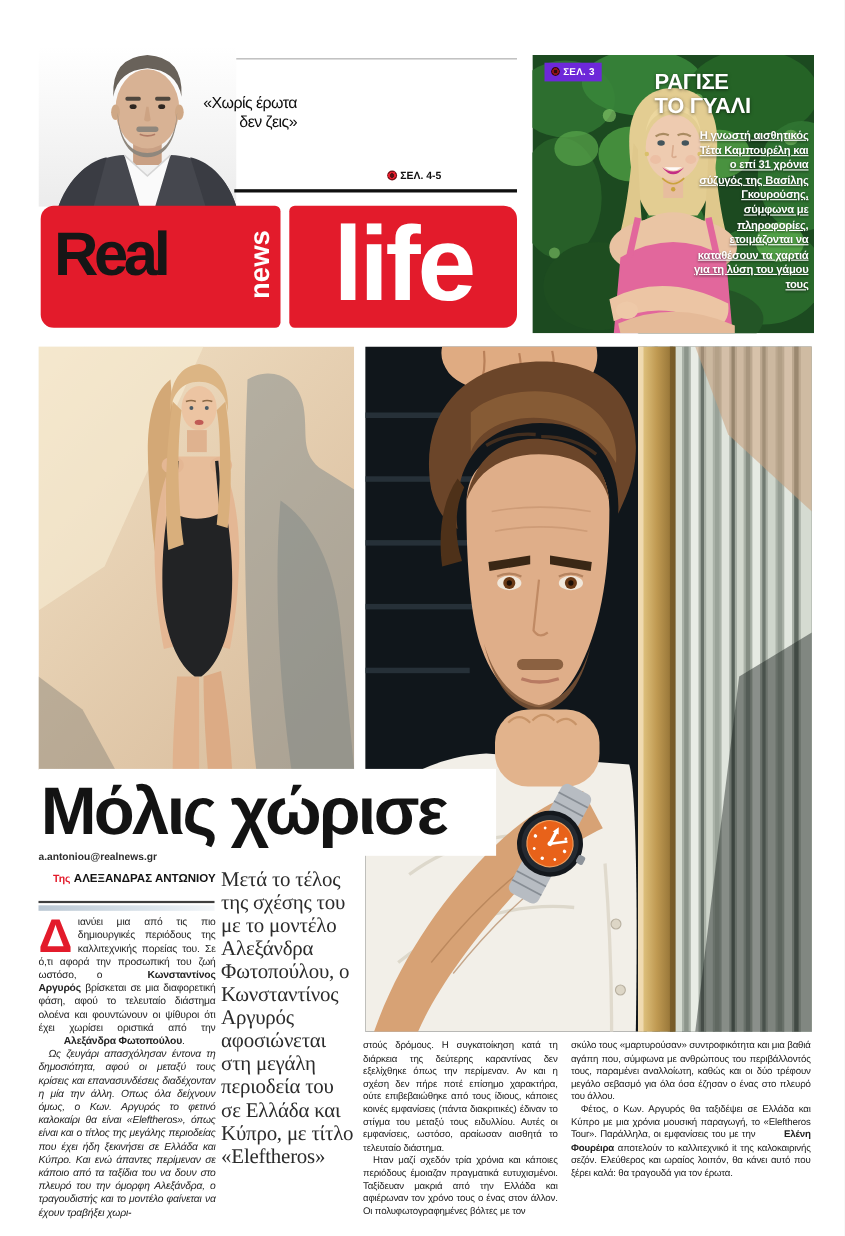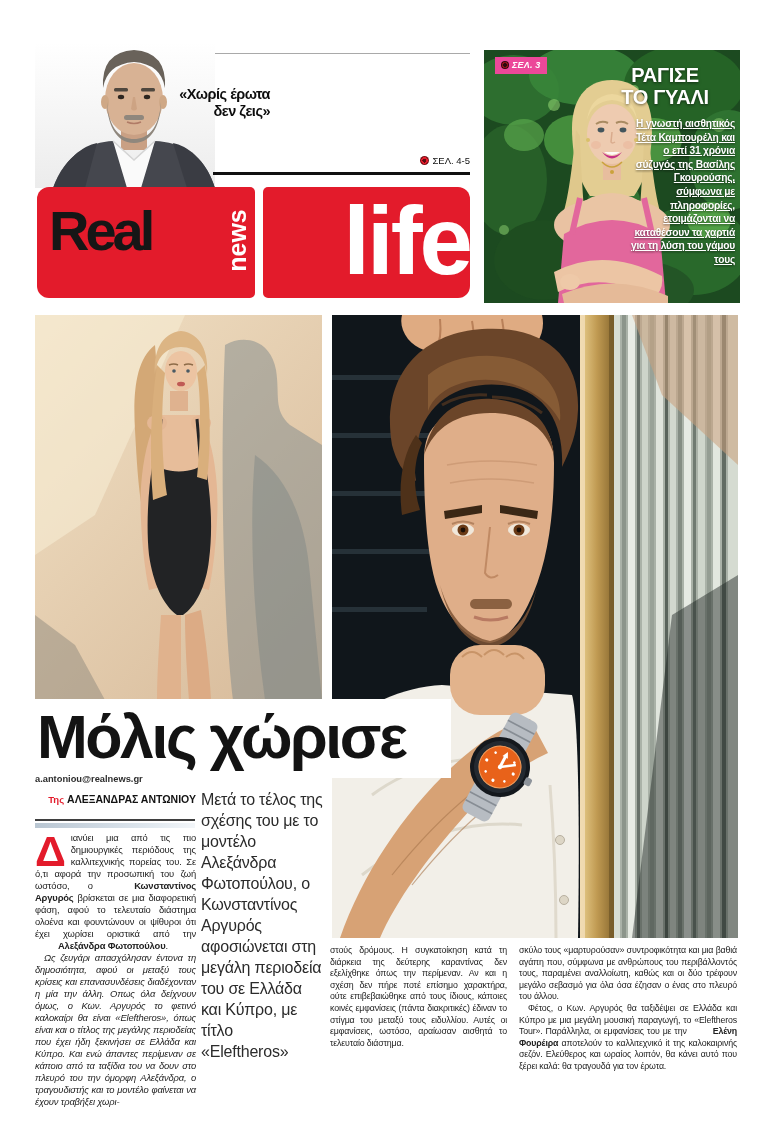--- a/index.html
+++ b/index.html
@@ -4,49 +4,49 @@
 <style>
   html,body{margin:0;padding:0;background:#e9e9e9;}
   *{box-sizing:border-box;}
   #page{position:relative;width:768px;height:1124px;margin:0 auto;background:#fff;overflow:hidden;
         font-family:"Liberation Sans",sans-serif;color:#1e1e1e;}
   .abs{position:absolute;}
 
   
   #tl-hairline{left:36px;top:53px;width:434px;height:1px;background:#a9a9a9;}
   #tl-photo{left:35px;top:42px;width:180px;height:146px;}
-  #tl-quote{left:166px;top:86px;width:104px;text-align:right;font-weight:bold;
+  #tl-quote{left:166px;top:86px;width:104px;text-align:right;font-weight:normal;
             font-size:14.5px;line-height:1.16;letter-spacing:-0.5px;color:#0d0d0d;}
   #tl-body{left:283px;top:82px;width:187px;font-size:9.8px;line-height:13.2px;
            letter-spacing:-0.25px;text-align:justify;color:#1c1c1c;}
-  #tl-pageref{left:283px;top:155px;width:187px;text-align:right;font-size:9.5px;
-              font-weight:normal;color:#111;}
+  #tl-pageref{left:283px;top:155px;width:187px;text-align:center;font-size:9.5px;
+              font-weight:bold;color:#111;}
   .target{display:inline-block;width:9px;height:9px;border-radius:50%;
           background:radial-gradient(circle at 50% 50%, #5a0d12 0 2px, #e31b2b 2px 3.5px, #7a1016 3.5px);
           vertical-align:-1px;margin-right:3px;}
   #tl-rule{left:213px;top:172px;width:257px;height:3px;background:#101010;}
 
   
   .redbox{background:#e31b2b;}
   #box-real{left:37px;top:187px;width:218px;height:111px;border-radius:12px 5px 5px 12px;}
   #real-word{left:49px;top:203px;font-size:56px;font-weight:bold;letter-spacing:-4px;
              color:#161616;line-height:1;}
   #news-word{left:205px;top:226px;width:64px;text-align:center;transform:rotate(-90deg);
              font-size:25px;font-weight:bold;color:#fff;letter-spacing:0;}
   #box-life{left:263px;top:187px;width:207px;height:111px;border-radius:5px 12px 12px 5px;}
-  #life-word{left:263px;top:192px;width:207px;text-align:right;font-size:96px;
+  #life-word{left:263px;top:192px;width:207px;text-align:center;font-size:96px;
              font-weight:bold;letter-spacing:-3px;color:#fff;line-height:1.02;}
 
   
   #tr-photo{left:484px;top:50px;width:256px;height:253px;}
-  #tr-badge{left:495px;top:57px;height:17px;background:#ec4899;color:#fff;font-size:9px;
-            font-weight:bold;line-height:17px;padding:0 6px;letter-spacing:0.2px;font-style:italic;}
+  #tr-badge{left:495px;top:57px;height:17px;background:#6d28d9;color:#fff;font-size:9px;
+            font-weight:bold;line-height:17px;padding:0 6px;letter-spacing:0.2px;}
   #tr-badge .target{width:8px;height:8px;
           background:radial-gradient(circle at 50% 50%, #2d0a0c 0 1.6px, #8e1118 1.6px 3px, #30090b 3px);}
-  #tr-headline{left:595px;top:64px;width:140px;text-align:center;color:#fff;font-weight:bold;
+  #tr-headline{left:595px;top:64px;width:140px;text-align:left;color:#fff;font-weight:bold;
                font-size:20px;line-height:1.12;letter-spacing:-0.3px;
                text-shadow:0 1px 3px rgba(0,0,0,.55);}
   #tr-body{left:628px;top:117px;width:107px;text-align:right;color:#fff;font-weight:bold;
            font-size:10.2px;line-height:13.6px;letter-spacing:-0.2px;
            text-shadow:0 1px 2px rgba(0,0,0,.6);text-decoration:underline;}
 
   
   #photo-model{left:35px;top:315px;width:287px;height:385px;}
   #photo-singer{left:332px;top:315px;width:406px;height:623px;}
 
@@ -63,22 +63,22 @@
   #byline-grad{left:35px;top:823px;width:160px;height:5px;
                background:linear-gradient(90deg,#b9c6d2,#dfe7ee 70%,#f3f6f9);}
 
   
   .bodytext{font-size:9.4px;line-height:12.0px;letter-spacing:-0.15px;text-align:justify;color:#222;}
   .bodytext p{margin:0;}
   .bodytext p + p{text-indent:9px;font-style:italic;}
   #col1{left:35px;top:832px;width:161px;}
   .dropcap{float:left;font-size:43px;line-height:34px;font-weight:bold;color:#e31b2b;
            padding:2px 5px 0 0;}
-  #deck{left:201px;top:789px;width:122px;font-family:Liberation Sans, sans-serif;
-        font-size:16px;line-height:21px;color:#2b2b2b;letter-spacing:-0.2px;}
+  #deck{left:201px;top:789px;width:122px;font-family:Liberation Serif, serif;
+        font-size:19px;line-height:21px;color:#2b2b2b;letter-spacing:-0.2px;}
   .smalltext{font-size:8.8px;line-height:11.6px;letter-spacing:-0.15px;text-align:justify;color:#222;}
   .smalltext p{margin:0;}
   .smalltext p + p{text-indent:9px;}
   #colA{left:330px;top:945px;width:177px;}
   #colB{left:519px;top:945px;width:218px;}
   b{font-weight:bold;padding-left:23px;}
 </style>
 </head>
 <body>
 
@@ -342,20 +342,21 @@
 
   <div class="abs bodytext" id="col1">
     <p><span class="dropcap">Δ</span><span>ιανύει μια από τις πιο δημιουργικές περιόδους της καλλιτεχνικής πορείας του. Σε ό,τι αφορά την προσωπική του ζωή ωστόσο, ο </span><b>Κωνσταντίνος Αργυρός</b><span> βρίσκεται σε μια διαφορετική φάση, αφού το τελευταίο διάστημα ολοένα και φουντώνουν οι ψίθυροι ότι έχει χωρίσει οριστικά από την </span><b>Αλεξάνδρα Φωτοπούλου</b><span>.</span></p>
     <p>Ως ζευγάρι απασχόλησαν έντονα τη δημοσιότητα, αφού οι μεταξύ τους κρίσεις και επανασυνδέσεις διαδέχονταν η μία την άλλη. Οπως όλα δείχνουν όμως, ο Κων. Αργυρός το φετινό καλοκαίρι θα είναι «Eleftheros», όπως είναι και ο τίτλος της μεγάλης περιοδείας που έχει ήδη ξεκινήσει σε Ελλάδα και Κύπρο. Και ενώ άπαντες περίμεναν σε κάποιο από τα ταξίδια του να δουν στο πλευρό του την όμορφη Αλεξάνδρα, ο τραγουδιστής και το μοντέλο φαίνεται να έχουν τραβήξει χωρι-</p>
   </div>
 
   <div class="abs" id="deck">Μετά το τέλος της σχέσης του με το μοντέλο Αλεξάνδρα Φωτοπούλου, ο Κωνσταντίνος Αργυρός αφοσιώνεται στη μεγάλη περιοδεία του σε Ελλάδα και Κύπρο, με τίτλο «Eleftheros»</div>
 
   <div class="abs smalltext" id="colA">
     <p>στούς δρόμους. Η συγκατοίκηση κατά τη διάρκεια της δεύτερης καραντίνας δεν εξελίχθηκε όπως την περίμεναν. Αν και η σχέση δεν πήρε ποτέ επίσημο χαρακτήρα, ούτε επιβεβαιώθηκε από τους ίδιους, κάποιες κοινές εμφανίσεις (πάντα διακριτικές) έδιναν το στίγμα του μεταξύ τους ειδυλλίου. Αυτές οι εμφανίσεις, ωστόσο, αραίωσαν αισθητά το τελευταίο διάστημα.</p>
+    <p>Ηταν μαζί σχεδόν τρία χρόνια και κάποιες περιόδους έμοιαζαν πραγματικά ευτυχισμένοι. Ταξίδευαν μακριά από την Ελλάδα και αφιέρωναν τον χρόνο τους ο ένας στον άλλον. Οι πολυφωτογραφημένες βόλτες με τον</p>
   </div>
 
   <div class="abs smalltext" id="colB">
     <p>σκύλο τους «μαρτυρούσαν» συντροφικότητα και μια βαθιά αγάπη που, σύμφωνα με ανθρώπους του περιβάλλοντός τους, παραμένει αναλλοίωτη, καθώς και οι δύο τρέφουν μεγάλο σεβασμό για όλα όσα έζησαν ο ένας στο πλευρό του άλλου.</p>
-    <p><span>Φέτος, ο Κων. Αργυρός θα ταξιδέψει σε Ελλάδα και Κύπρο με μια μεγάλη μουσική παραγωγή, το «Eleftheros Tour». Παράλληλα, οι εμφανίσεις του με την </span><b>Ελένη Φουρέιρα</b><span> αποτελούν το καλλιτεχνικό it της καλοκαιρινής σεζόν. Ελεύθερος και ωραίος λοιπόν, θα κάνει αυτό που ξέρει καλά: θα τραγουδά για τον έρωτα.</span></p>
+    <p><span>Φέτος, ο Κων. Αργυρός θα ταξιδέψει σε Ελλάδα και Κύπρο με μια χρόνια μουσική παραγωγή, το «Eleftheros Tour». Παράλληλα, οι εμφανίσεις του με την </span><b>Ελένη Φουρέιρα</b><span> αποτελούν το καλλιτεχνικό it της καλοκαιρινής σεζόν. Ελεύθερος και ωραίος λοιπόν, θα κάνει αυτό που ξέρει καλά: θα τραγουδά για τον έρωτα.</span></p>
   </div>
 
 </div>
 
 </body></html>

